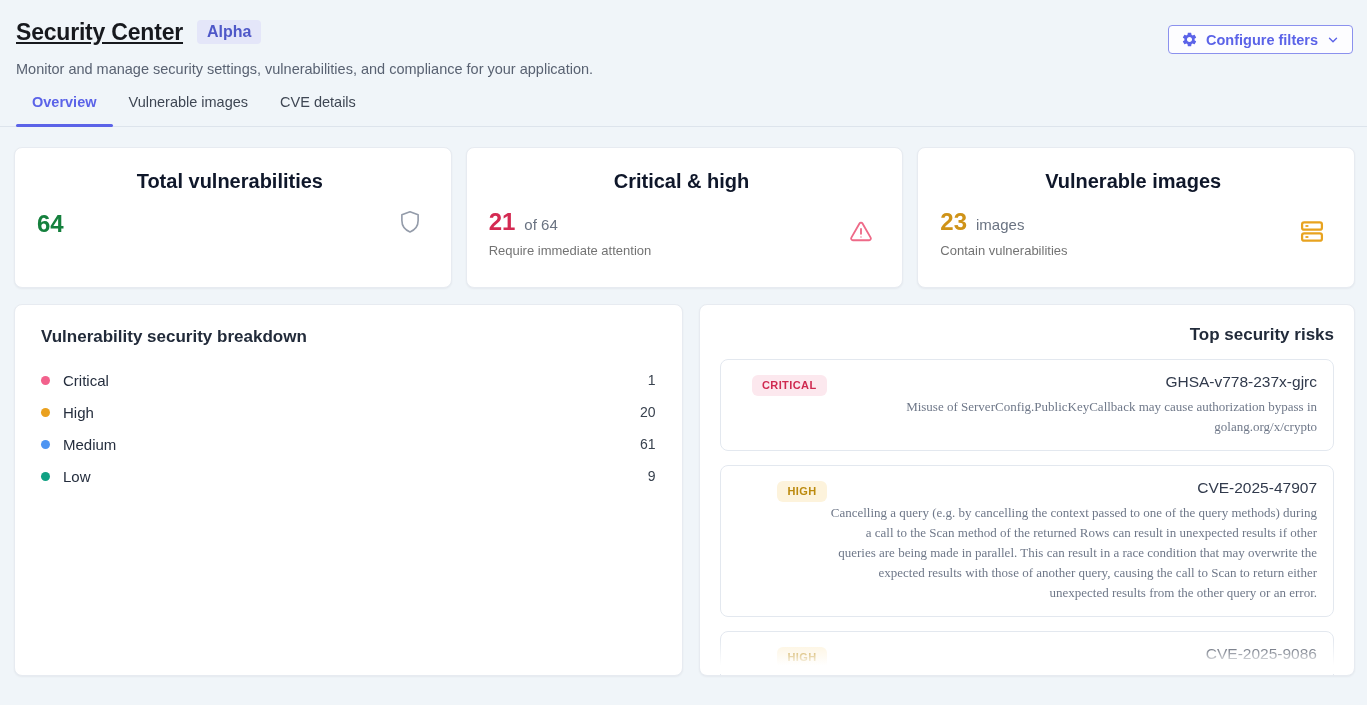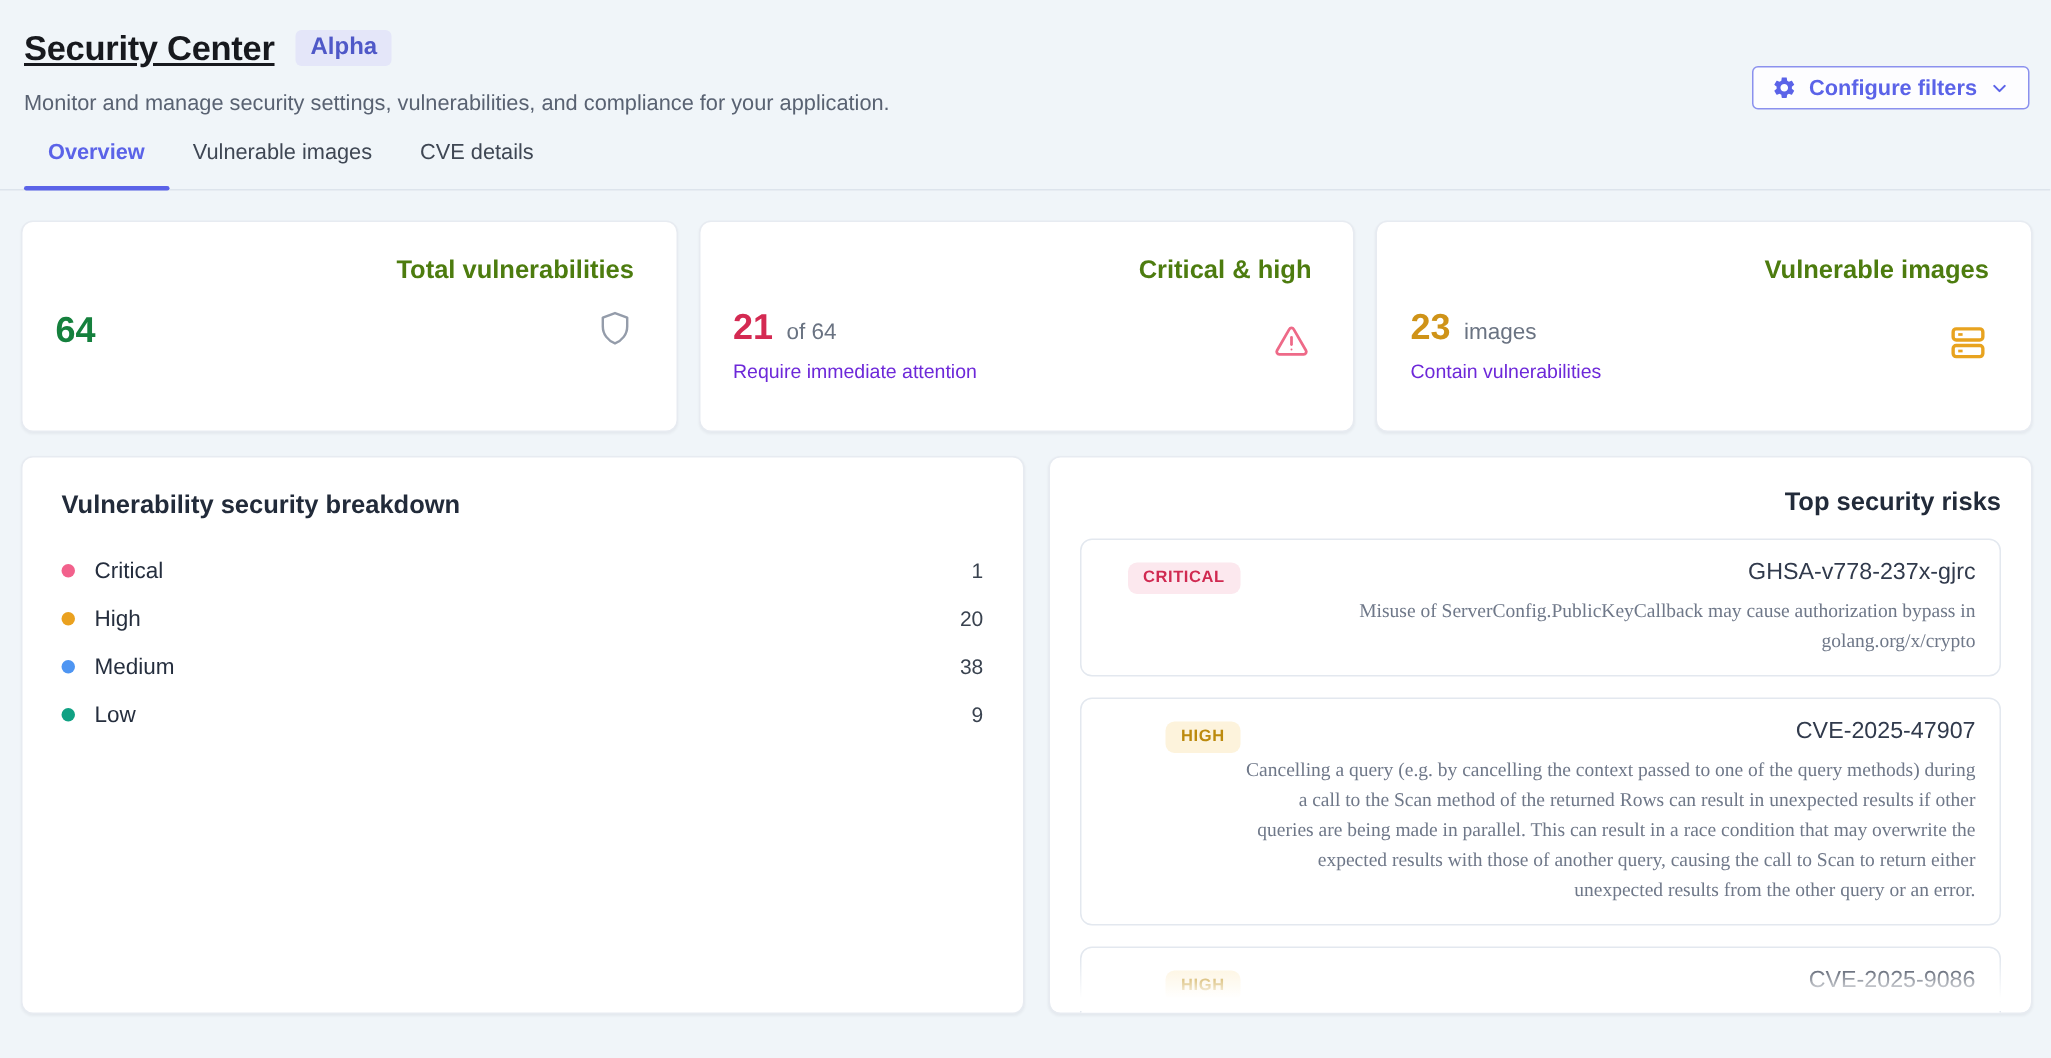--- a/index.html
+++ b/index.html
@@ -12,21 +12,21 @@
   
   .header { padding:17px 16px 0 16px; position:relative; }
   .title-row { display:flex; align-items:center; gap:14px; height:30px; }
   .page-title { font-size:23px; font-weight:700; letter-spacing:-0.2px; color:#17191e;text-decoration:underline; }
   .version-badge {
     background:#e4e6f9; color:#4f58c8; font-size:16px; font-weight:600;
     padding:4px 10px; border-radius:4px; line-height:1;
   }
   .subtitle { margin-top:14px; font-size:14.5px; color:#596272; }
   .filters-btn {
-    position:absolute; top:44px; right:14px; height:29px;
+    position:absolute; top:25px; right:14px; height:29px;
     display:flex; align-items:center; gap:8px;
     background:#fdfdff; border:1px solid #8b91ee; border-radius:4px;
     padding:0 12px; cursor:pointer; color:#5b63e8;
     font-size:14.5px; font-weight:700;
     font-family:"Liberation Sans","DejaVu Sans",sans-serif;
   }
   .filters-btn svg { display:block; }
   
   .tabs { margin-top:4px; padding:0 0 0 16px; border-bottom:1px solid #dde4ec; display:flex; }
   .tab {
@@ -41,26 +41,26 @@
   
   .stats-row {
     margin:20px 12px 0 14px;
     display:grid; grid-template-columns:1fr 1fr 1fr; gap:14px;
   }
   .card {
     background:#fff; border:1px solid #e7ebf1; border-radius:8px;
     box-shadow:0 1px 2px rgba(16,24,40,.05);
   }
   .stat-card { height:141px; padding:22px 28px 0 22px; }
-  .stat-title { text-align:right; font-size:17px; font-weight:700; color:#4d7c0f; }
+  .stat-title { text-align:center; font-size:20px; font-weight:700; color:#0f172a; }
   .stat-body { margin-top:16px; display:flex; align-items:center; justify-content:space-between; }
   .stat-num-line { display:flex; align-items:baseline; gap:9px; }
   .stat-value { font-size:24px; font-weight:700; line-height:1.1; }
   .stat-suffix { font-size:15px; color:#6a7382; }
-  .stat-desc { margin-top:8px; font-size:13px; color:#6d28d9; }
+  .stat-desc { margin-top:8px; font-size:13px; color:#737373; }
   .stat-icon { flex-shrink:0; }
   
   .panels-row { margin:16px 12px 0 14px; display:flex; gap:16px; height:372px; }
   .panel { flex:1 1 0; position:relative; overflow:hidden; }
   .panel-title { font-size:17px; font-weight:700; color:#222b3a; }
   .breakdown-panel { padding:22px 26px; }
   .legend { margin-top:17px; }
   .legend-row { display:flex; align-items:center; height:32px; }
   .legend-dot { width:9px; height:9px; border-radius:50%; flex-shrink:0; }
   .legend-label { margin-left:13px; font-size:15px; color:#252e3e; }
@@ -191,21 +191,21 @@
         <span class="legend-value">1</span>
       </div>
       <div class="legend-row">
         <span class="legend-dot" style="background: rgb(234, 161, 31);"></span>
         <span class="legend-label">High</span>
         <span class="legend-value">20</span>
       </div>
       <div class="legend-row">
         <span class="legend-dot" style="background: rgb(78, 149, 242);"></span>
         <span class="legend-label">Medium</span>
-        <span class="legend-value">38</span>
+        <span class="legend-value">61</span>
       </div>
       <div class="legend-row">
         <span class="legend-dot" style="background: rgb(16, 161, 131);"></span>
         <span class="legend-label">Low</span>
         <span class="legend-value">9</span>
       </div>
     </div>
   </div>
 
   <div class="card panel risks-panel">

